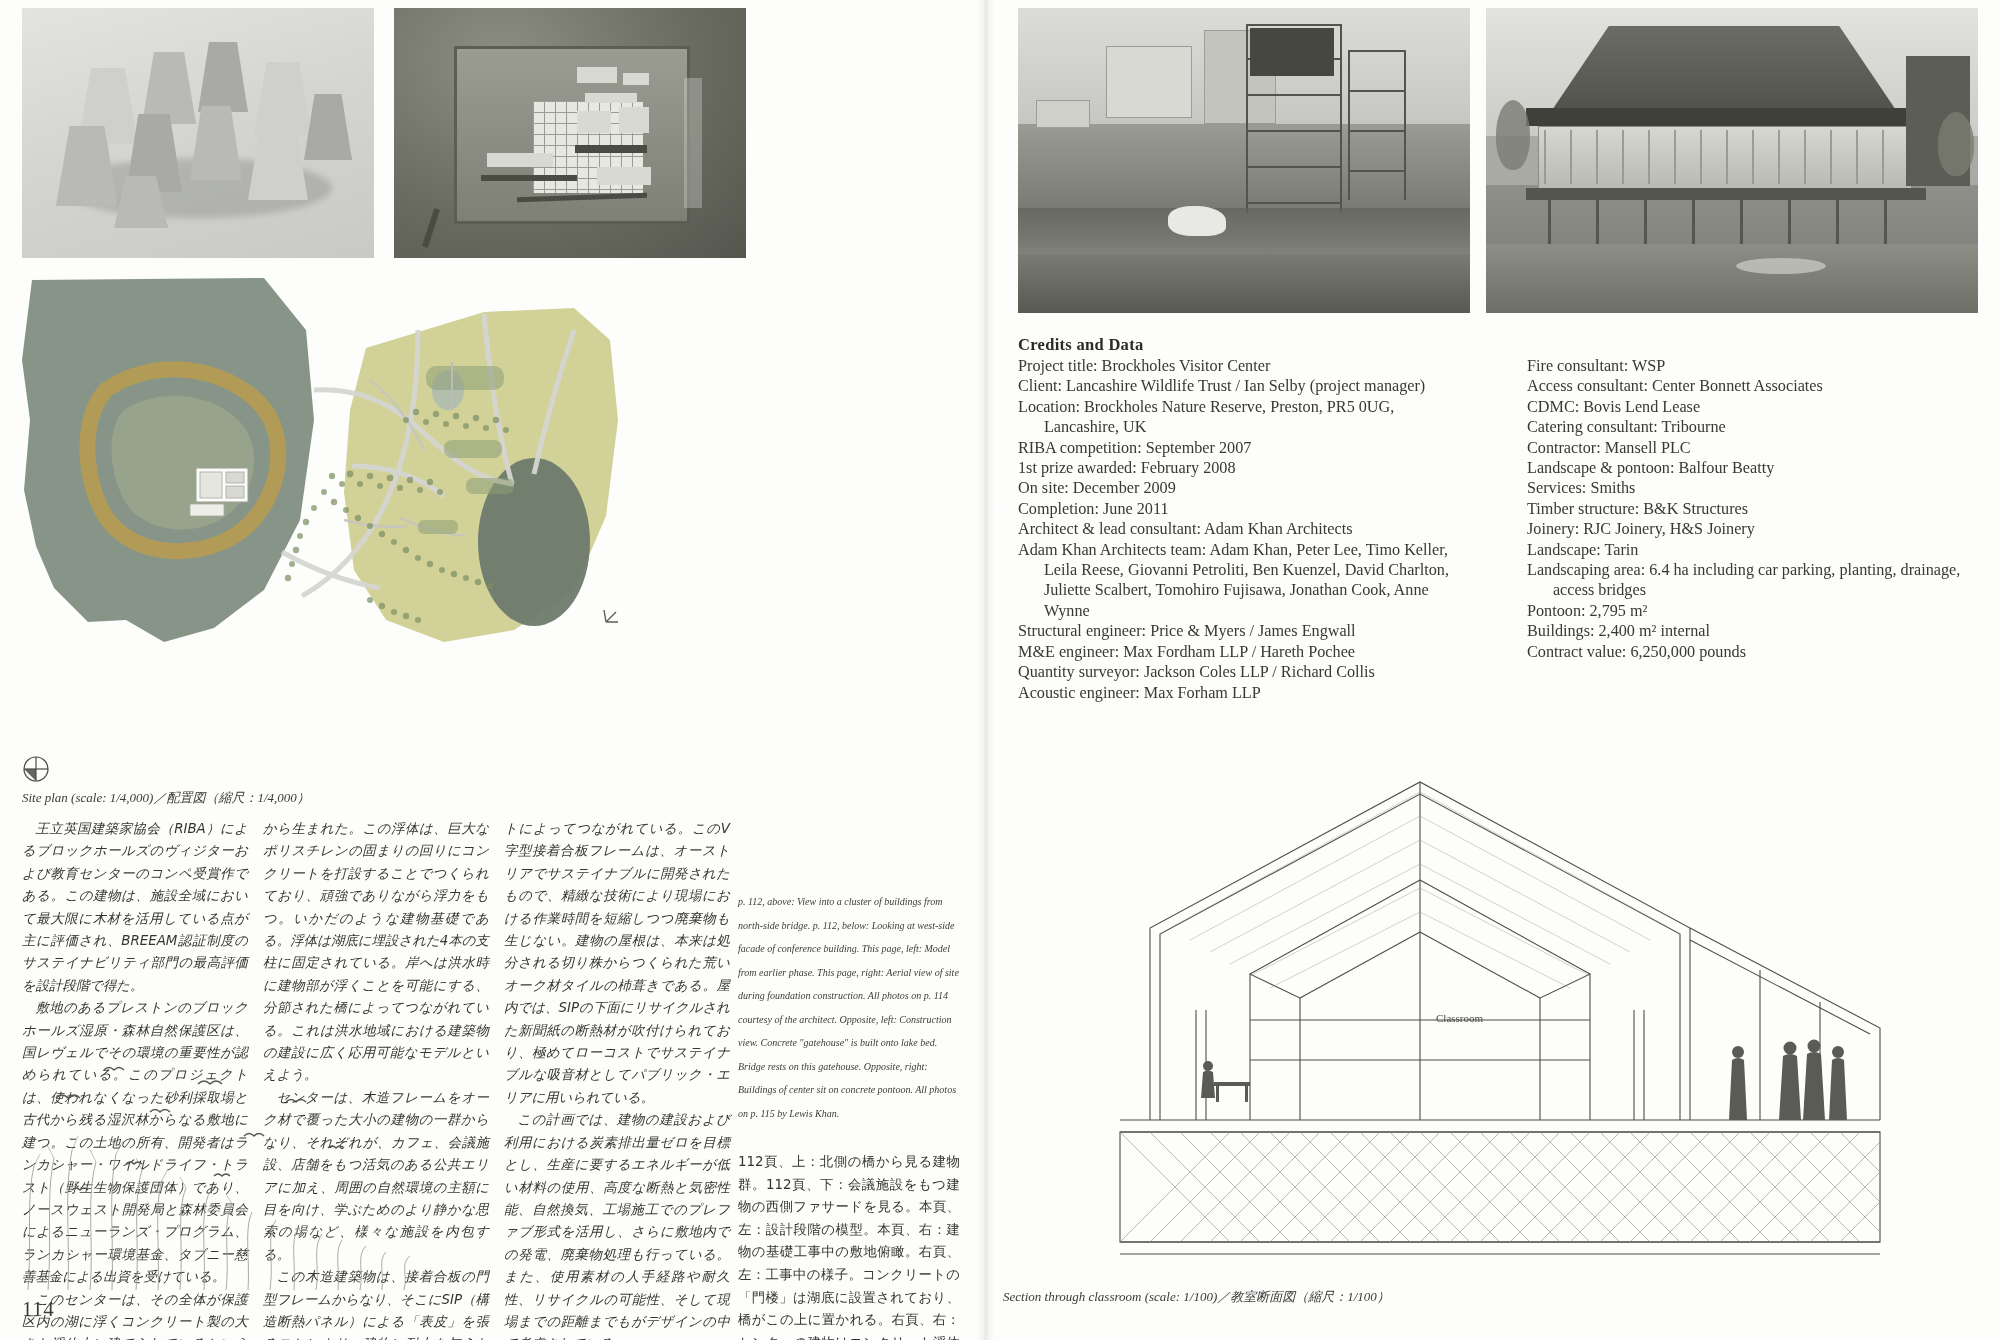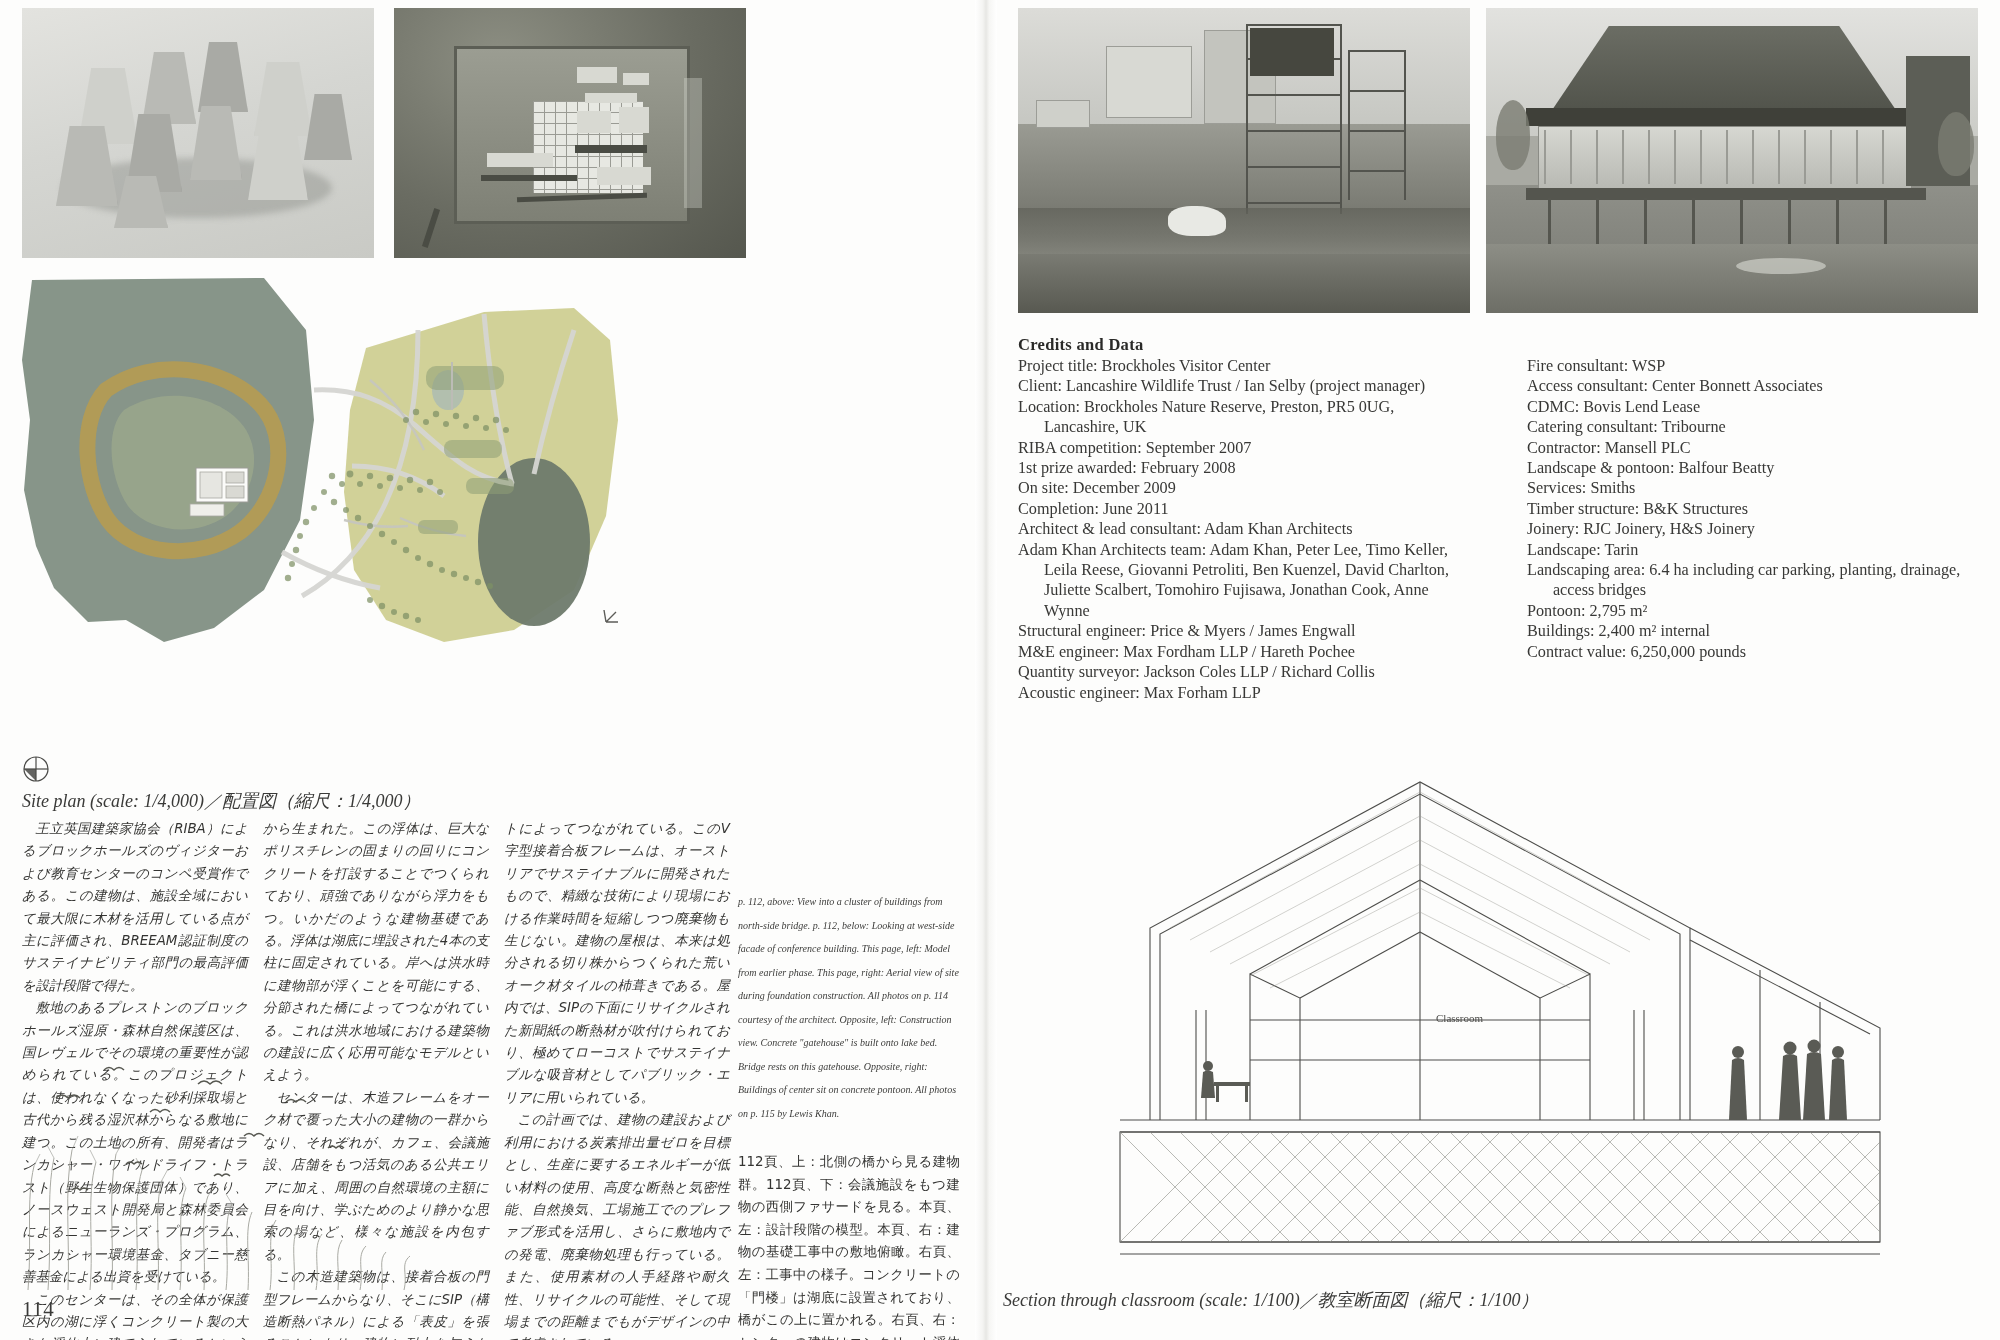--- a/index.html
+++ b/index.html
@@ -55,21 +55,21 @@
   .bld-grd{position:absolute;left:0;top:58%;right:0;bottom:0;background:linear-gradient(#8f9089,#767770);}
   .roofmass{position:absolute;background:#5d5f57;}
   .facade{position:absolute;background:linear-gradient(#d6d7d1,#b8b9b3);border:1px solid #8b8c86;}
   .pile{position:absolute;width:3px;background:#55564f;}
   .tree{position:absolute;background:#7a7c72;border-radius:50% 50% 45% 45%;opacity:.8;}
 
   
   #site-plan{position:absolute;left:14px;top:270px;width:950px;height:510px;}
   .sp-svg{position:absolute;inset:0;}
   .northpoint{position:absolute;left:22px;top:755px;width:28px;height:28px;}
-  .cap{position:absolute;font-style:italic;font-size:18px;color:#3a3a38;white-space:nowrap;}
+  .cap{position:absolute;font-style:italic;font-size:13px;color:#3a3a38;white-space:nowrap;}
   #site-plan-caption{left:22px;top:789px;}
   #section-caption{left:1003px;top:1288px;}
 
   
   .jp{
     font-family:"DejaVu Sans",sans-serif;
     font-size:13.4px;line-height:22.4px;color:#343432;
     text-align:justify;
   }
   .jp p{margin:0 0 0 0;text-indent:1em;font-style:italic;}

